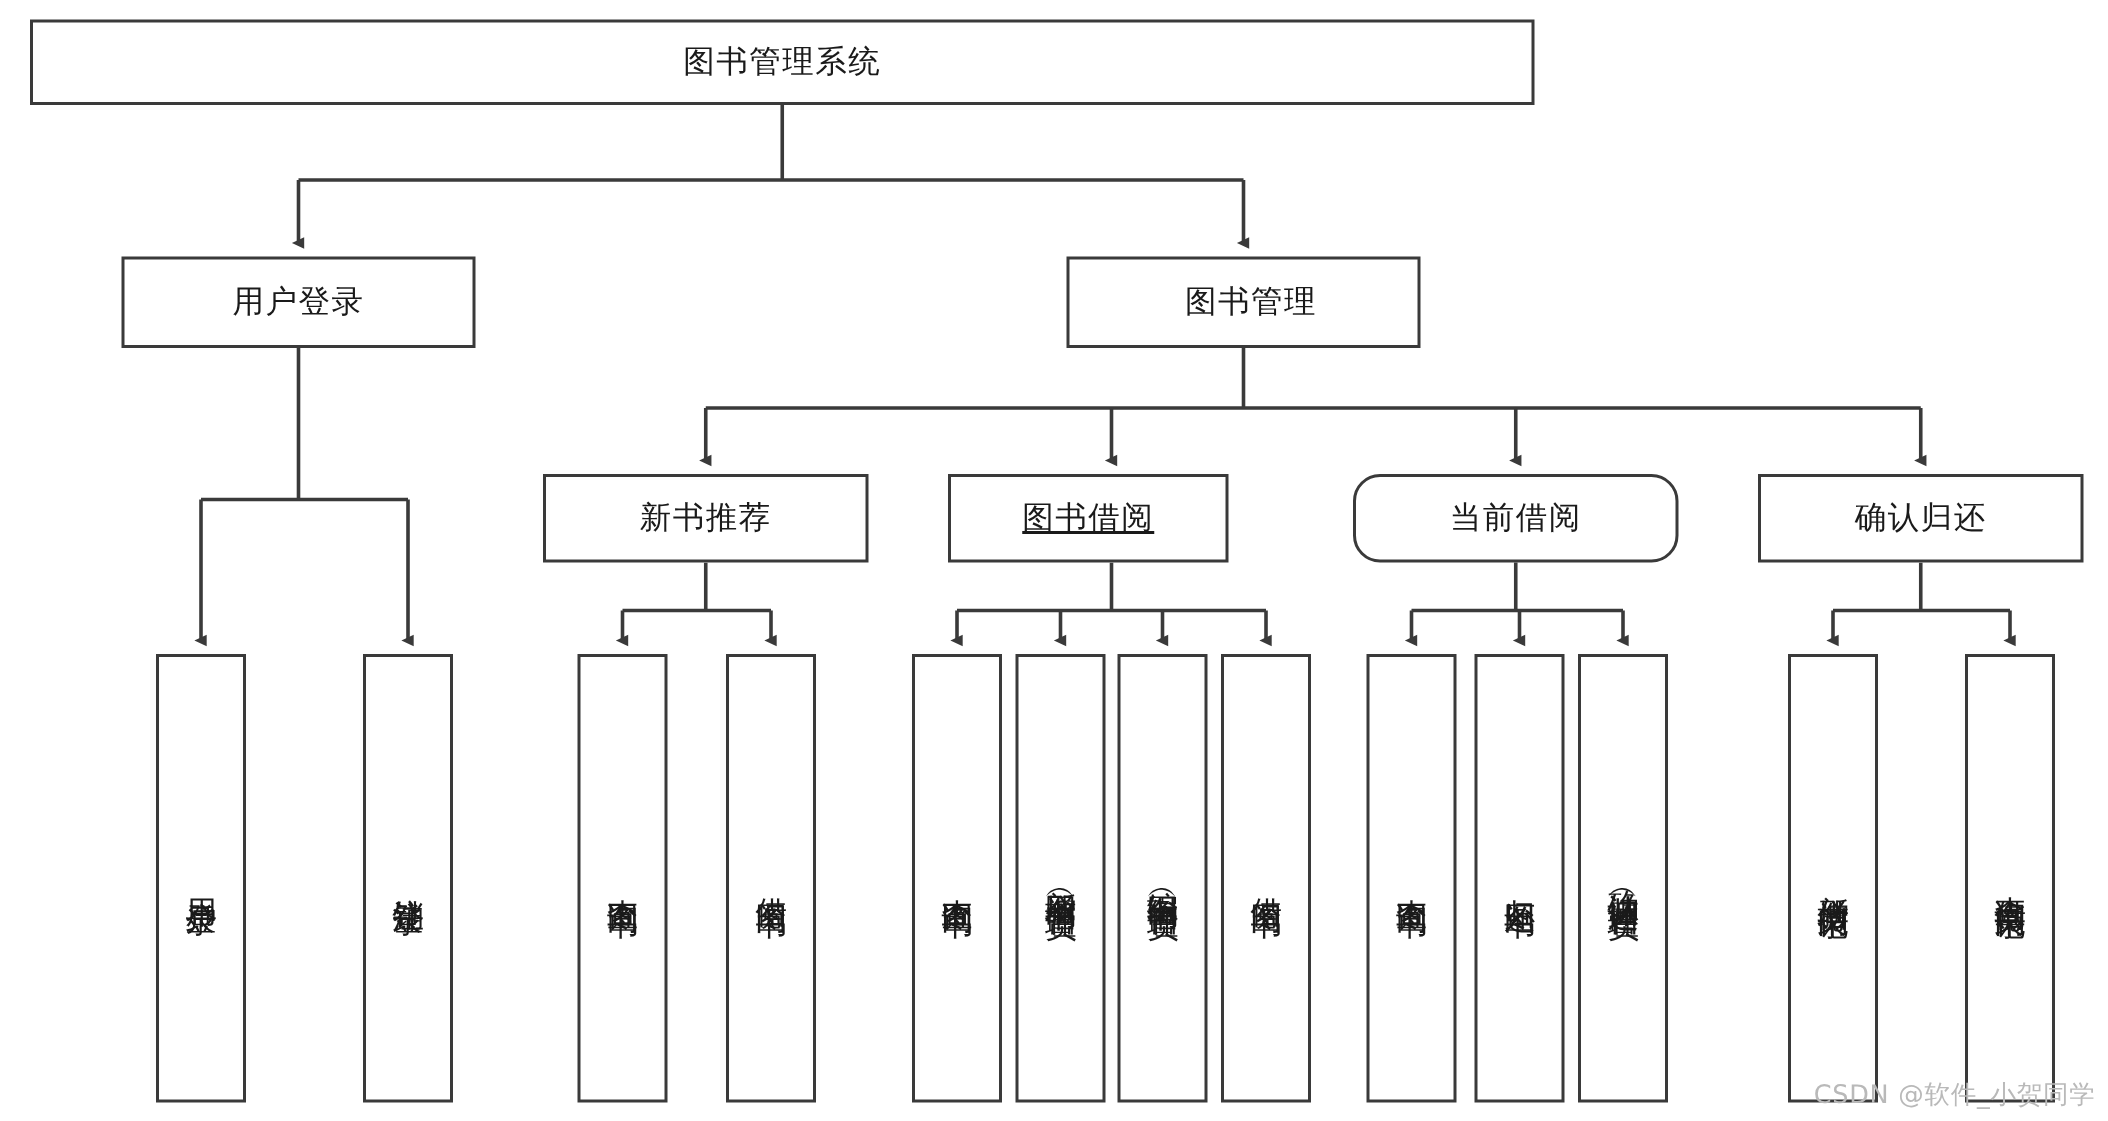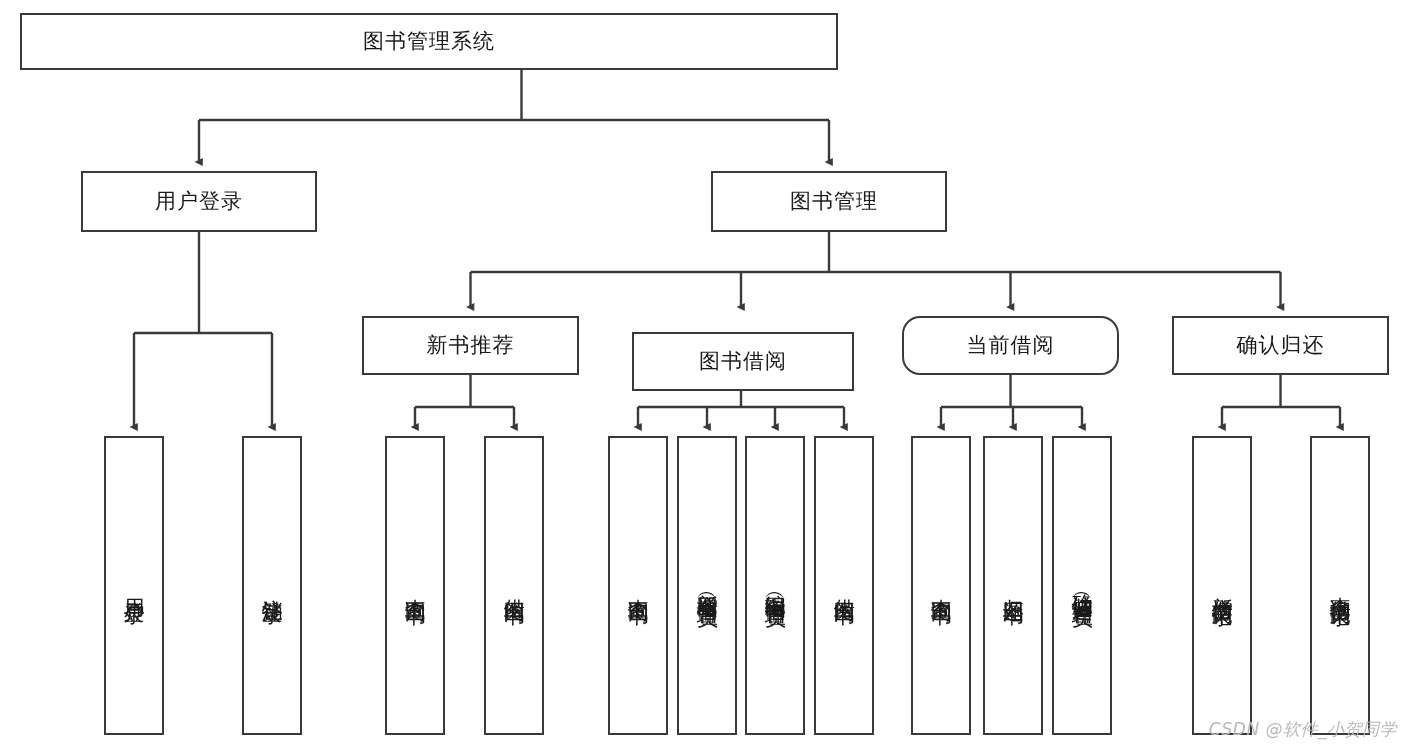--- a/index.html
+++ b/index.html
@@ -51,21 +51,20 @@
   }
   #watermark {
     position: absolute;
     right: 8px;
     bottom: 6px;
     font-size: 17px;
     color: #b9b9b9;
     letter-spacing: 0.5px;
     white-space: nowrap;
     font-family: "DejaVu Sans", "Liberation Sans", sans-serif;
-    font-style: italic;
   }
 </style>
 </head>
 <body>
 
 <div id="canvas">
   <svg id="wires" viewBox="0 0 1405 747" xmlns="http://www.w3.org/2000/svg">
     <defs>
       <marker id="arrow" markerWidth="9" markerHeight="9" refX="4.5" refY="4.2" orient="auto" markerUnits="userSpaceOnUse">
         <path d="M0.6,0.4 L8.4,0.4 L4.5,8.6 Z" fill="#3a3a3a"></path>
@@ -101,33 +100,33 @@
         <path d="M941,407 L941,427" stroke-linecap="butt" marker-end="url(#arrow)"></path>
         <path d="M1013,407 L1013,427" stroke-linecap="butt" marker-end="url(#arrow)"></path>
         <path d="M1082,407 L1082,427" stroke-linecap="butt" marker-end="url(#arrow)"></path>
         <path d="M1280.5,375 L1280.5,407" stroke-linecap="butt"></path>
         <path d="M1222,407 L1340,407" stroke-linecap="butt"></path>
         <path d="M1222,407 L1222,427" stroke-linecap="butt" marker-end="url(#arrow)"></path>
         <path d="M1340,407 L1340,427" stroke-linecap="butt" marker-end="url(#arrow)"></path>
       </g>
   </svg>
   <div id="nodes">
-      <div class="node horiz" style="left: 20px; top: 13px; width: 818px; height: 57px;">
+      <div class="node horiz" style="left: 20px; top: 13px; width: 1003px; height: 57px;">
         <span>图书管理系统</span>
       </div>
       <div class="node horiz" style="left: 81px; top: 171px; width: 236px; height: 61px;">
         <span>用户登录</span>
       </div>
       <div class="node horiz" style="left: 711px; top: 171px; width: 236px; height: 61px; padding-left: 10px;">
         <span>图书管理</span>
       </div>
       <div class="node horiz" style="left: 362px; top: 316px; width: 217px; height: 59px; justify-content: center;">
         <span>新书推荐</span>
       </div>
-      <div class="node horiz" style="left: 632px; top: 332px; width: 222px; height: 59px;">
+      <div class="node horiz" style="left: 632px; top: 316px; width: 187px; height: 59px; text-decoration: underline;">
         <span>图书借阅</span>
       </div>
       <div class="node horiz" style="left: 902px; top: 316px; width: 217px; height: 59px; border-radius: 18px;">
         <span>当前借阅</span>
       </div>
       <div class="node horiz" style="left: 1172px; top: 316px; width: 217px; height: 59px;">
         <span>确认归还</span>
       </div>
       <div class="node vert" style="left: 104px; top: 436px; width: 60px; height: 299px;">
         <span>用户登录</span>

